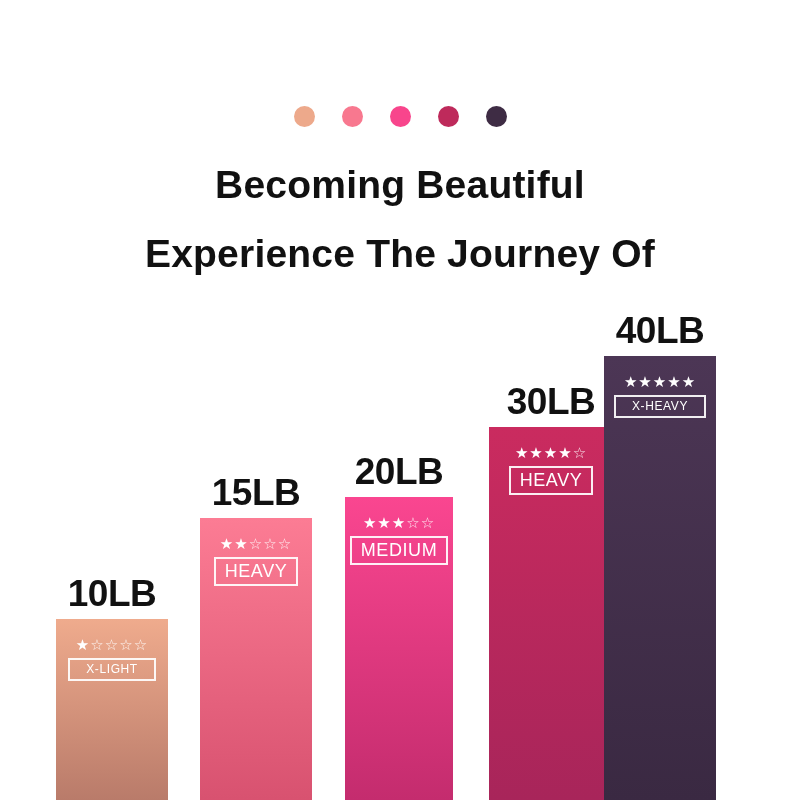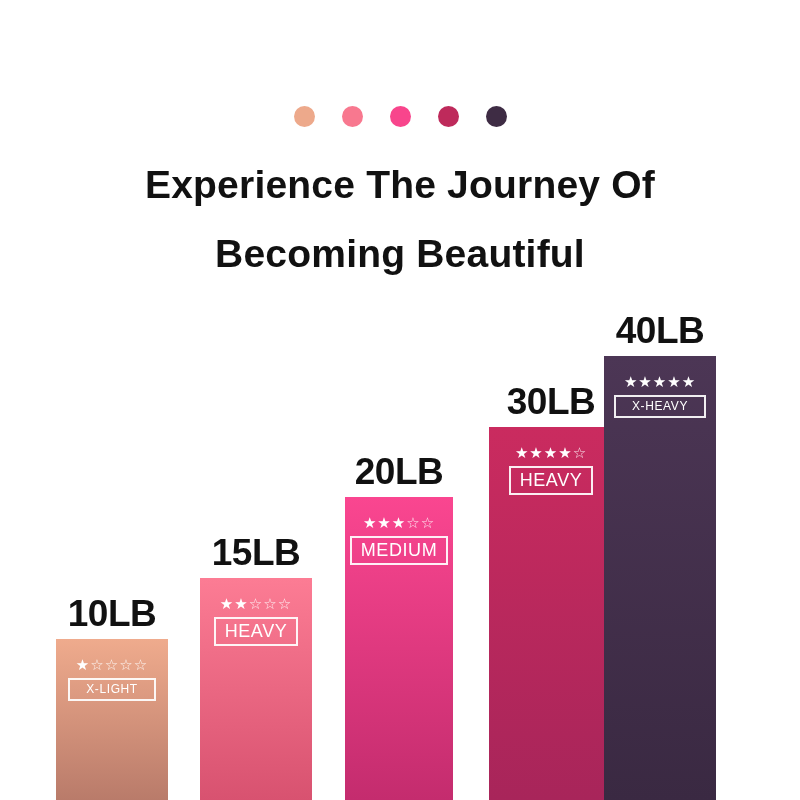--- a/index.html
+++ b/index.html
@@ -92,35 +92,35 @@
 
 <div id="dot-row">
     <span class="dot" style="background: rgb(237, 169, 139);"></span>
     <span class="dot" style="background: rgb(248, 120, 143);"></span>
     <span class="dot" style="background: rgb(248, 69, 140);"></span>
     <span class="dot" style="background: rgb(190, 42, 91);"></span>
     <span class="dot" style="background: rgb(62, 44, 68);"></span>
   </div>
 
 <h1 id="page-title">
+  <span class="title-line">Becoming Beautiful</span>
   <span class="title-line">Experience The Journey Of</span>
-  <span class="title-line">Becoming Beautiful</span>
 </h1>
 
 <div id="chart">
-    <div class="bar-group" style="left: 56px; width: 112px; height: 161px;">
+    <div class="bar-group" style="left: 56px; width: 112px; height: 181px;">
       <div class="bar-value">10LB</div>
       <div class="bar" style="background: linear-gradient(rgb(239, 171, 141) 0%, rgb(185, 123, 106) 100%);">
         <div class="bar-badge">
           <div class="stars">★<span class="star-off">☆</span><span class="star-off">☆</span><span class="star-off">☆</span><span class="star-off">☆</span></div>
           <div class="level-label wide">X-LIGHT</div>
         </div>
       </div>
     </div>
-    <div class="bar-group" style="left: 200px; width: 112px; height: 222px;">
+    <div class="bar-group" style="left: 200px; width: 112px; height: 282px;">
       <div class="bar-value">15LB</div>
       <div class="bar" style="background: linear-gradient(rgb(252, 124, 148) 0%, rgb(216, 82, 112) 100%);">
         <div class="bar-badge">
           <div class="stars">★★<span class="star-off">☆</span><span class="star-off">☆</span><span class="star-off">☆</span></div>
           <div class="level-label">HEAVY</div>
         </div>
       </div>
     </div>
     <div class="bar-group" style="left: 345px; width: 108px; height: 303px; margin-top: 36px;">
       <div class="bar-value">20LB</div>

